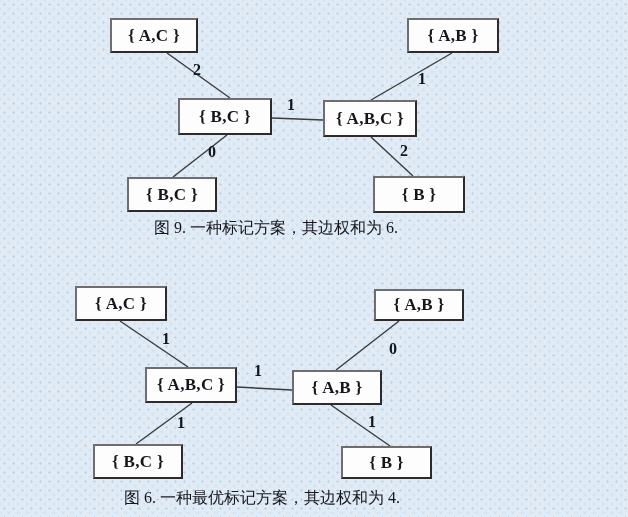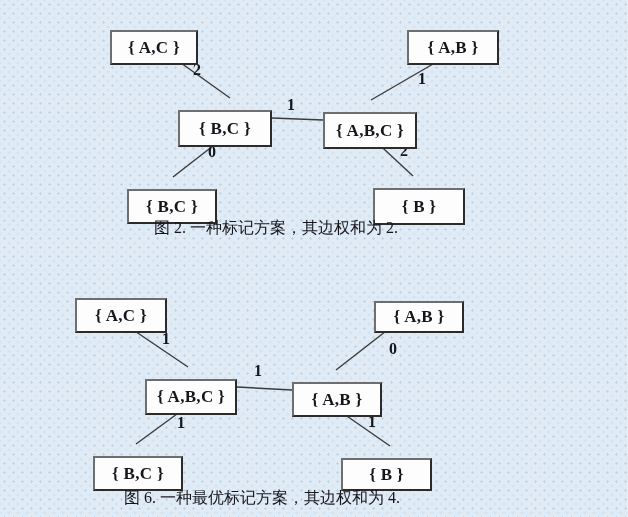--- a/index.html
+++ b/index.html
@@ -25,21 +25,20 @@
     border-right-color: var(--border-dark, #2b2b2b);
     border-bottom-color: var(--border-dark, #2b2b2b);
     display: flex;
     align-items: center;
     justify-content: center;
     font-weight: bold;
     font-size: 17px;
     letter-spacing: 0.3px;
     color: var(--text, #15151c);
     white-space: nowrap;
-    margin-top: 12px;
   }
   .weight {
     position: absolute;
     transform: translate(-50%, -50%);
     font-weight: bold;
     font-size: 16px;
     color: var(--text, #15151c);
     line-height: 1;
   }
   .caption {
@@ -86,15 +85,15 @@
       <span class="weight" style="left: 393px; top: 349px;">0</span>
       <span class="weight" style="left: 181px; top: 423px;">1</span>
       <span class="weight" style="left: 372px; top: 422px;">1</span>
       <div class="node" style="left: 75px; top: 286px; width: 92px; height: 35px;">{ A,C }</div>
       <div class="node" style="left: 374px; top: 289px; width: 90px; height: 32px;">{ A,B }</div>
       <div class="node" style="left: 145px; top: 367px; width: 92px; height: 36px;">{ A,B,C }</div>
       <div class="node" style="left: 292px; top: 370px; width: 90px; height: 35px;">{ A,B }</div>
       <div class="node" style="left: 93px; top: 444px; width: 90px; height: 35px;">{ B,C }</div>
       <div class="node" style="left: 341px; top: 446px; width: 91px; height: 33px;">{ B }</div>
     </div>
-  <div class="caption" id="caption-fig2">图 2. 一种标记方案，其边权和为 2.</div>
+  <div class="caption" id="caption-fig2">图 9. 一种标记方案，其边权和为 6.</div>
   <div class="caption" id="caption-fig3">图 6. 一种最优标记方案，其边权和为 4.</div>
 </div>
 
 </body></html>

